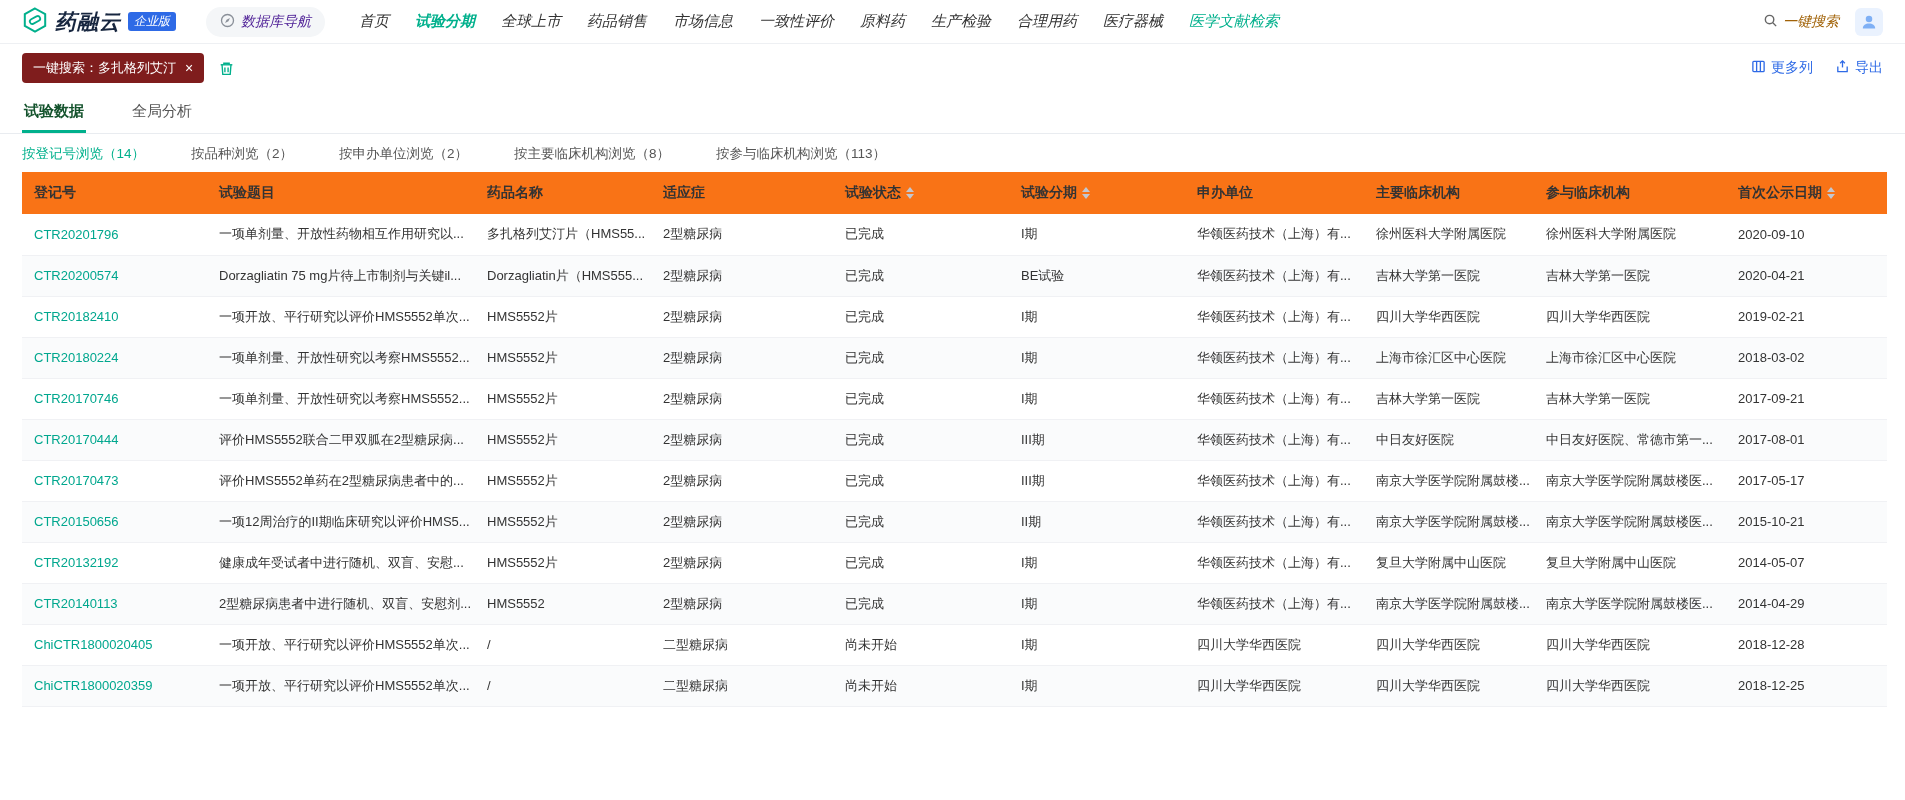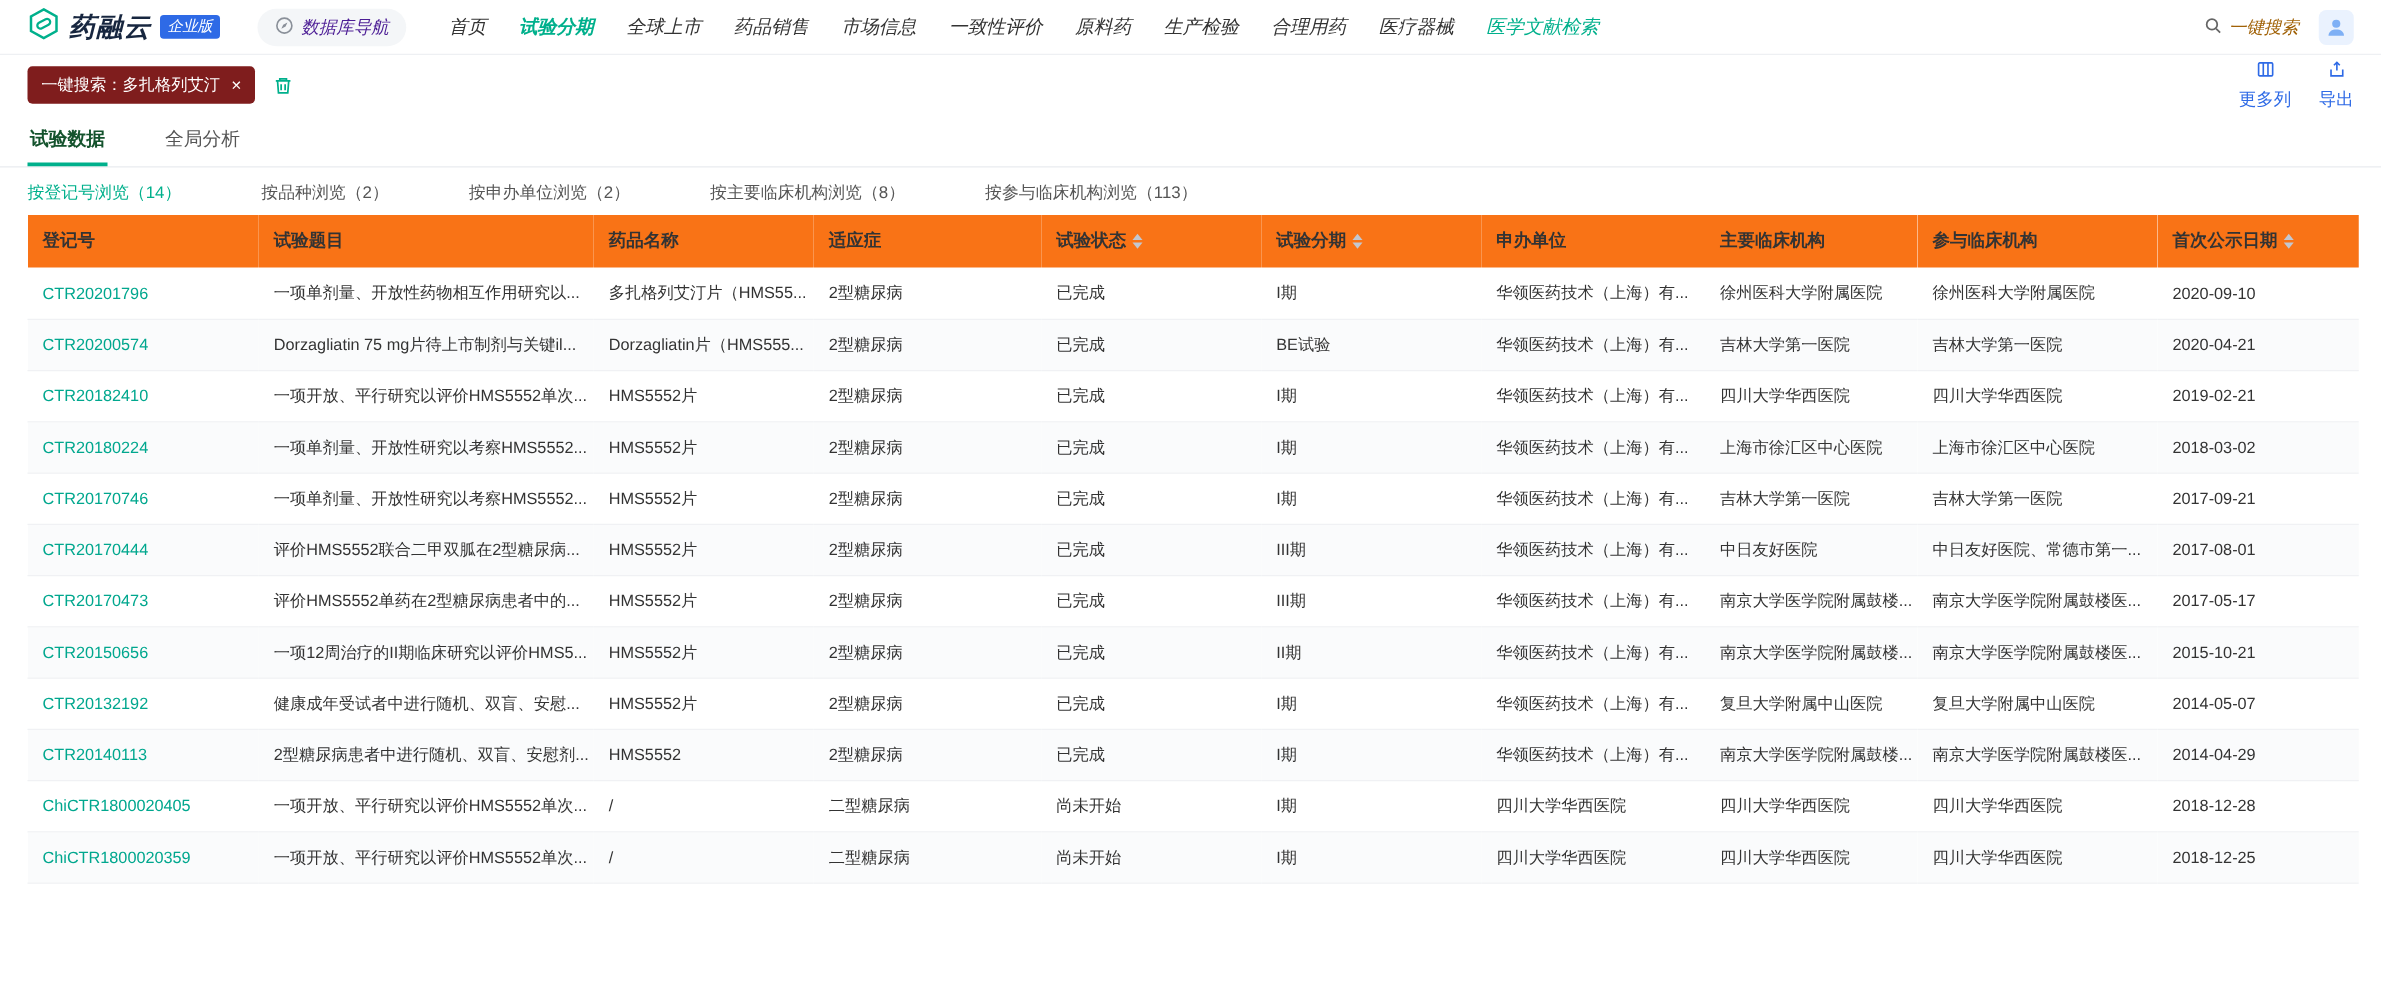--- a/index.html
+++ b/index.html
@@ -28,30 +28,30 @@
     display:flex; align-items:center; justify-content:center; cursor:pointer; }
 
   
   .toolbar { height:48px; display:flex; align-items:center; padding:0 22px; background:#fff; }
   .chip { display:flex; align-items:center; gap:9px; background:#7f1d1d; color:#fff;
     font-size:13px; padding:6px 11px; border-radius:4px; cursor:default; white-space:nowrap; }
   .chip .x { cursor:pointer; font-size:14px; line-height:1; }
   .trash-btn { margin-left:14px; display:flex; align-items:center; cursor:pointer; }
   .toolbar-right { margin-left:auto; display:flex; align-items:center; gap:22px; }
   .blue-btn { display:flex; align-items:center; gap:5px; color:#2e6ae6; font-size:14px;
-    cursor:pointer; white-space:nowrap; background:none; border:none; font-family:inherit;flex-direction:column; }
+    cursor:pointer; white-space:nowrap; background:none; border:none; font-family:inherit; }
 
   
   .tabs { display:flex; gap:44px; padding:0 22px; border-bottom:1px solid #e9ecf0; height:42px; }
   .tab { display:flex; align-items:center; font-size:15px; color:#555; cursor:pointer;
     border-bottom:3px solid transparent; padding:0 2px; }
   .tab.active { color:#14532d; font-weight:700; border-bottom-color:#00b08c; }
 
   
-  .filters { display:flex; gap:64px; padding:11px 22px 9px; }
+  .filters { display:flex; gap:46px; padding:11px 22px 9px; }
   .filter-item { font-size:13.5px; color:#555; cursor:pointer; white-space:nowrap; }
   .filter-item.active { color:#00b08c; }
 
   
   .table-wrap { padding:0 22px; }
   table { width:100%; border-collapse:collapse; table-layout:fixed; }
   thead th { background:#f97316; height:42px; font-size:14px; font-weight:700; color:#333;
     text-align:left; padding:0 12px; white-space:nowrap; overflow:hidden; }
   .th-inner { display:flex; align-items:center; gap:5px; }
   .sort { display:inline-flex; flex-direction:column; align-items:center; cursor:pointer; }

